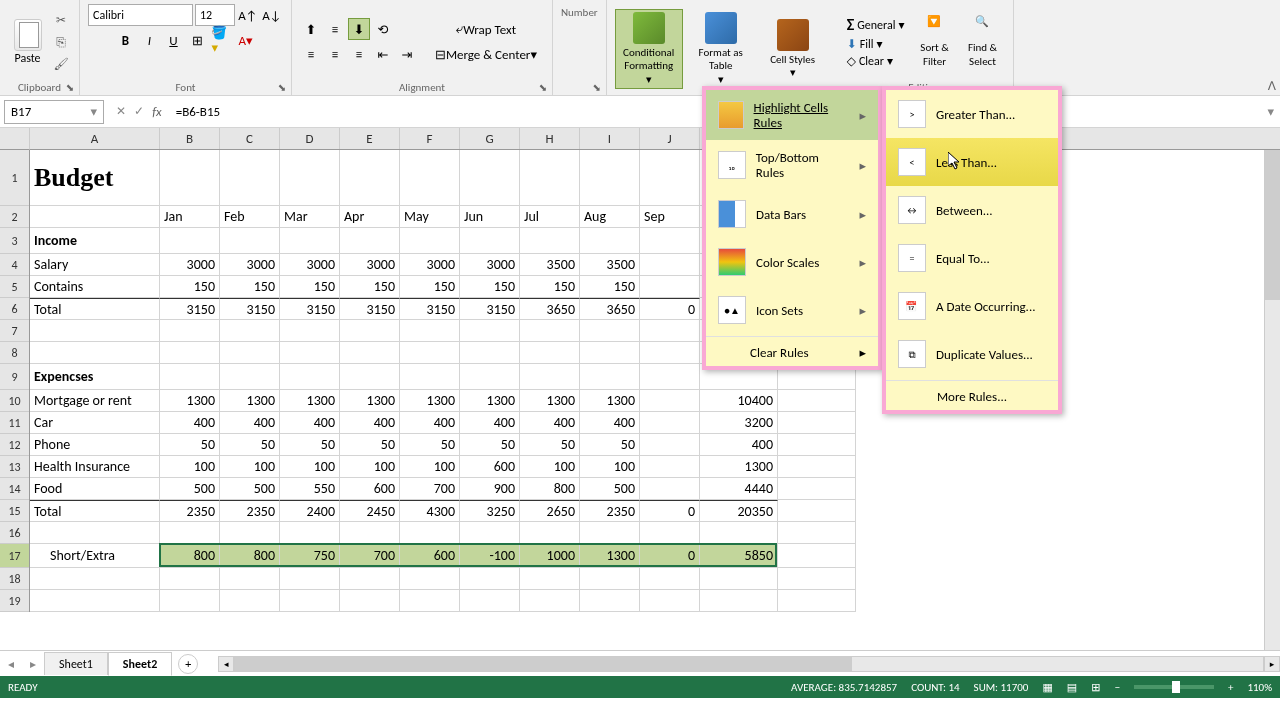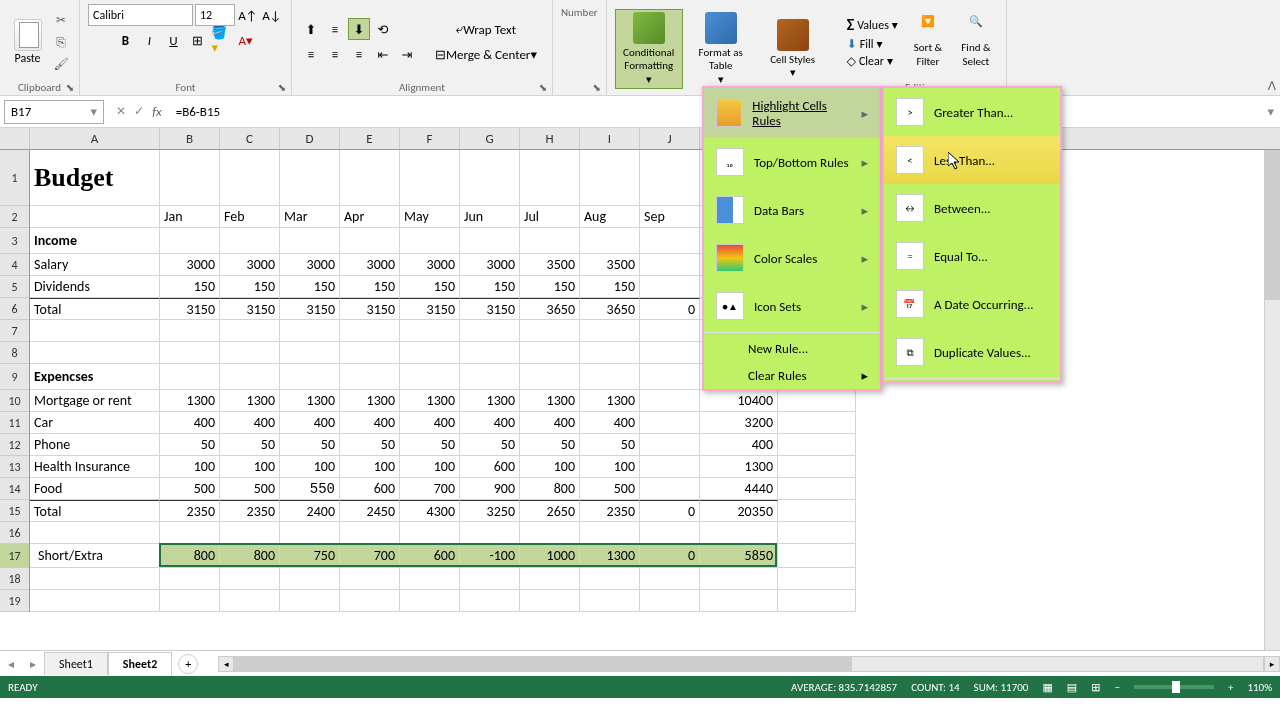--- a/index.html
+++ b/index.html
@@ -56,21 +56,21 @@
 .row-h.sel{background:#c2d69b}
 .grid-body{position:relative}
 .cell{position:absolute;border-right:1px solid #d4d4d4;border-bottom:1px solid #d4d4d4;padding:0 4px;display:flex;align-items:center;font-size:14px;background:#fff}
 .cell.bold{font-weight:bold}
 .cell.big{font-size:26px;font-weight:bold;font-family:Georgia,serif}
 .cell.right{justify-content:flex-end}
 .cell.bt{border-top:1px solid #333}
 .cell.sel{background:#c2d69b}
 .selection-border{position:absolute;border:2px solid #217346;pointer-events:none}
 
-.menu{position:absolute;background:#bef264;border:2px solid #f9a8d4;box-shadow:2px 2px 6px rgba(0,0,0,0.3);font-size:13px;z-index:100}
+.menu{position:absolute;background:#fef9c3;border:4px solid #f9a8d4;box-shadow:2px 2px 6px rgba(0,0,0,0.3);font-size:13px;z-index:100}
 .menu-item{display:flex;align-items:center;padding:10px 12px;gap:10px;cursor:pointer;position:relative}
 .menu-item.hl{background:#c2d69b}
 .menu-item.yellow{background:linear-gradient(#f5e563,#e8d848)}
 .menu-icon{width:28px;height:28px;border:1px solid #ccc;background:#fff;display:flex;align-items:center;justify-content:center;font-size:10px}
 .menu-arrow{margin-left:auto;color:#666}
 .menu-sep{height:1px;background:#e0e0e0;margin:2px 0}
 .menu-plain{padding:6px 12px 6px 44px;cursor:pointer}
 .cursor-img{position:absolute;width:16px;height:20px;z-index:200;pointer-events:none}
 
 .sheet-tabs{height:26px;display:flex;align-items:center;background:#fff;border-top:1px solid #ccc;font-size:12px}
@@ -185,21 +185,21 @@
         <div class="big-icon cs-icon"></div>
         <span>Cell Styles</span> ▾
       </div>
     </div>
   </div>
 
 
   <div class="rgroup">
     <div class="rgroup-body">
       <div class="edit-group">
-        <div class="edit-row"><span class="sigma">Σ</span><span>Values</span> ▾</div>
+        <div class="edit-row"><span class="sigma">Σ</span><span>General</span> ▾</div>
         <div class="edit-row"><span style="color:#2e75b6">⬇</span><span>Fill</span> ▾</div>
         <div class="edit-row"><span>◇</span><span>Clear</span> ▾</div>
       </div>
       <div class="sortfilter">
         <div class="sf-btn">
             <div class="sf-ic">🔽</div>
             <span>Sort &amp; Filter</span>
           </div>
         <div class="sf-btn">
             <div class="sf-ic">🔍</div>
@@ -342,21 +342,21 @@
         <div class="cell" style="left: 190px; top: 126px; width: 60px; height: 22px;"></div>
         <div class="cell" style="left: 250px; top: 126px; width: 60px; height: 22px;"></div>
         <div class="cell" style="left: 310px; top: 126px; width: 60px; height: 22px;"></div>
         <div class="cell" style="left: 370px; top: 126px; width: 60px; height: 22px;"></div>
         <div class="cell" style="left: 430px; top: 126px; width: 60px; height: 22px;"></div>
         <div class="cell" style="left: 490px; top: 126px; width: 60px; height: 22px;"></div>
         <div class="cell" style="left: 550px; top: 126px; width: 60px; height: 22px;"></div>
         <div class="cell" style="left: 610px; top: 126px; width: 60px; height: 22px;"></div>
         <div class="cell" style="left: 670px; top: 126px; width: 78px; height: 22px;"></div>
         <div class="cell" style="left: 748px; top: 126px; width: 78px; height: 22px;"></div>
-        <div class="cell" style="left: 0px; top: 126px; width: 130px; height: 22px;">Dividends</div>
+        <div class="cell" style="left: 0px; top: 126px; width: 130px; height: 22px;">Contains</div>
         <div class="cell right" style="left: 130px; top: 126px; width: 60px; height: 22px;">150</div>
         <div class="cell right" style="left: 190px; top: 126px; width: 60px; height: 22px;">150</div>
         <div class="cell right" style="left: 250px; top: 126px; width: 60px; height: 22px;">150</div>
         <div class="cell right" style="left: 310px; top: 126px; width: 60px; height: 22px;">150</div>
         <div class="cell right" style="left: 370px; top: 126px; width: 60px; height: 22px;">150</div>
         <div class="cell right" style="left: 430px; top: 126px; width: 60px; height: 22px;">150</div>
         <div class="cell right" style="left: 490px; top: 126px; width: 60px; height: 22px;">150</div>
         <div class="cell right" style="left: 550px; top: 126px; width: 60px; height: 22px;">150</div>
         <div class="cell" style="left: 0px; top: 148px; width: 130px; height: 22px;"></div>
         <div class="cell" style="left: 130px; top: 148px; width: 60px; height: 22px;"></div>
@@ -513,21 +513,21 @@
         <div class="cell" style="left: 370px; top: 328px; width: 60px; height: 22px;"></div>
         <div class="cell" style="left: 430px; top: 328px; width: 60px; height: 22px;"></div>
         <div class="cell" style="left: 490px; top: 328px; width: 60px; height: 22px;"></div>
         <div class="cell" style="left: 550px; top: 328px; width: 60px; height: 22px;"></div>
         <div class="cell" style="left: 610px; top: 328px; width: 60px; height: 22px;"></div>
         <div class="cell" style="left: 670px; top: 328px; width: 78px; height: 22px;"></div>
         <div class="cell" style="left: 748px; top: 328px; width: 78px; height: 22px;"></div>
         <div class="cell" style="left: 0px; top: 328px; width: 130px; height: 22px;">Food</div>
         <div class="cell right" style="left: 130px; top: 328px; width: 60px; height: 22px;">500</div>
         <div class="cell right" style="left: 190px; top: 328px; width: 60px; height: 22px;">500</div>
-        <div class="cell right" style="left: 250px; top: 328px; width: 60px; height: 22px; font-family: Liberation Mono, monospace;">550</div>
+        <div class="cell right" style="left: 250px; top: 328px; width: 60px; height: 22px;">550</div>
         <div class="cell right" style="left: 310px; top: 328px; width: 60px; height: 22px;">600</div>
         <div class="cell right" style="left: 370px; top: 328px; width: 60px; height: 22px;">700</div>
         <div class="cell right" style="left: 430px; top: 328px; width: 60px; height: 22px;">900</div>
         <div class="cell right" style="left: 490px; top: 328px; width: 60px; height: 22px;">800</div>
         <div class="cell right" style="left: 550px; top: 328px; width: 60px; height: 22px;">500</div>
         <div class="cell right" style="left: 670px; top: 328px; width: 78px; height: 22px;">4440</div>
         <div class="cell" style="left: 0px; top: 350px; width: 130px; height: 22px;"></div>
         <div class="cell" style="left: 130px; top: 350px; width: 60px; height: 22px;"></div>
         <div class="cell" style="left: 190px; top: 350px; width: 60px; height: 22px;"></div>
         <div class="cell" style="left: 250px; top: 350px; width: 60px; height: 22px;"></div>
@@ -567,21 +567,21 @@
         <div class="cell" style="left: 190px; top: 394px; width: 60px; height: 24px;"></div>
         <div class="cell" style="left: 250px; top: 394px; width: 60px; height: 24px;"></div>
         <div class="cell" style="left: 310px; top: 394px; width: 60px; height: 24px;"></div>
         <div class="cell" style="left: 370px; top: 394px; width: 60px; height: 24px;"></div>
         <div class="cell" style="left: 430px; top: 394px; width: 60px; height: 24px;"></div>
         <div class="cell" style="left: 490px; top: 394px; width: 60px; height: 24px;"></div>
         <div class="cell" style="left: 550px; top: 394px; width: 60px; height: 24px;"></div>
         <div class="cell" style="left: 610px; top: 394px; width: 60px; height: 24px;"></div>
         <div class="cell" style="left: 670px; top: 394px; width: 78px; height: 24px;"></div>
         <div class="cell" style="left: 748px; top: 394px; width: 78px; height: 24px;"></div>
-        <div class="cell" style="left: 4px; top: 394px; width: 143px; height: 24px;">Short/Extra</div>
+        <div class="cell" style="left: 16px; top: 394px; width: 143px; height: 24px;">Short/Extra</div>
         <div class="cell right sel" style="left: 130px; top: 394px; width: 60px; height: 24px;">800</div>
         <div class="cell right sel" style="left: 190px; top: 394px; width: 60px; height: 24px;">800</div>
         <div class="cell right sel" style="left: 250px; top: 394px; width: 60px; height: 24px;">750</div>
         <div class="cell right sel" style="left: 310px; top: 394px; width: 60px; height: 24px;">700</div>
         <div class="cell right sel" style="left: 370px; top: 394px; width: 60px; height: 24px;">600</div>
         <div class="cell right sel" style="left: 430px; top: 394px; width: 60px; height: 24px;">-100</div>
         <div class="cell right sel" style="left: 490px; top: 394px; width: 60px; height: 24px;">1000</div>
         <div class="cell right sel" style="left: 550px; top: 394px; width: 60px; height: 24px;">1300</div>
         <div class="cell right sel" style="left: 610px; top: 394px; width: 60px; height: 24px;">0</div>
         <div class="cell right sel" style="left: 670px; top: 394px; width: 78px; height: 24px;">5850</div>
@@ -637,21 +637,20 @@
       <div class="menu-icon" style="background:linear-gradient(#e74c3c,#f1c40f,#2ecc71)"></div>
       <span>Color Scales</span>
       <span class="menu-arrow">▸</span>
     </div>
   <div class="menu-item">
       <div class="menu-icon">●▲</div>
       <span>Icon Sets</span>
       <span class="menu-arrow">▸</span>
     </div>
   <div class="menu-sep"></div>
-  <div class="menu-plain">New Rule...</div>
   <div class="menu-plain" style="display:flex;justify-content:space-between">
       <span>Clear Rules</span>
       <span>▸</span>
     </div>
 </div>
 
 <div class="menu" style="top:86px;left:882px;width:180px">
   <div class="menu-item">
       <div class="menu-icon">&gt;</div>
       <span>Greater Than...</span>
@@ -670,20 +669,21 @@
     </div>
   <div class="menu-item">
       <div class="menu-icon">📅</div>
       <span>A Date Occurring...</span>
     </div>
   <div class="menu-item">
       <div class="menu-icon">⧉</div>
       <span>Duplicate Values...</span>
     </div>
   <div class="menu-sep"></div>
+  <div class="menu-plain" style="text-align:center;padding-left:12px">More Rules...</div>
 </div>
 
 <svg class="cursor-img" style="top:152px;left:948px" viewBox="0 0 16 20">
     <path d="M0 0 L0 14 L4 11 L7 17 L9 16 L6 10 L11 10 Z" fill="#fff" stroke="#000"></path>
   </svg>
 
 <div class="sheet-tabs">
   <span class="nav-arr">◂</span>
   <span class="nav-arr">▸</span>
   <div class="tab">Sheet1</div>

